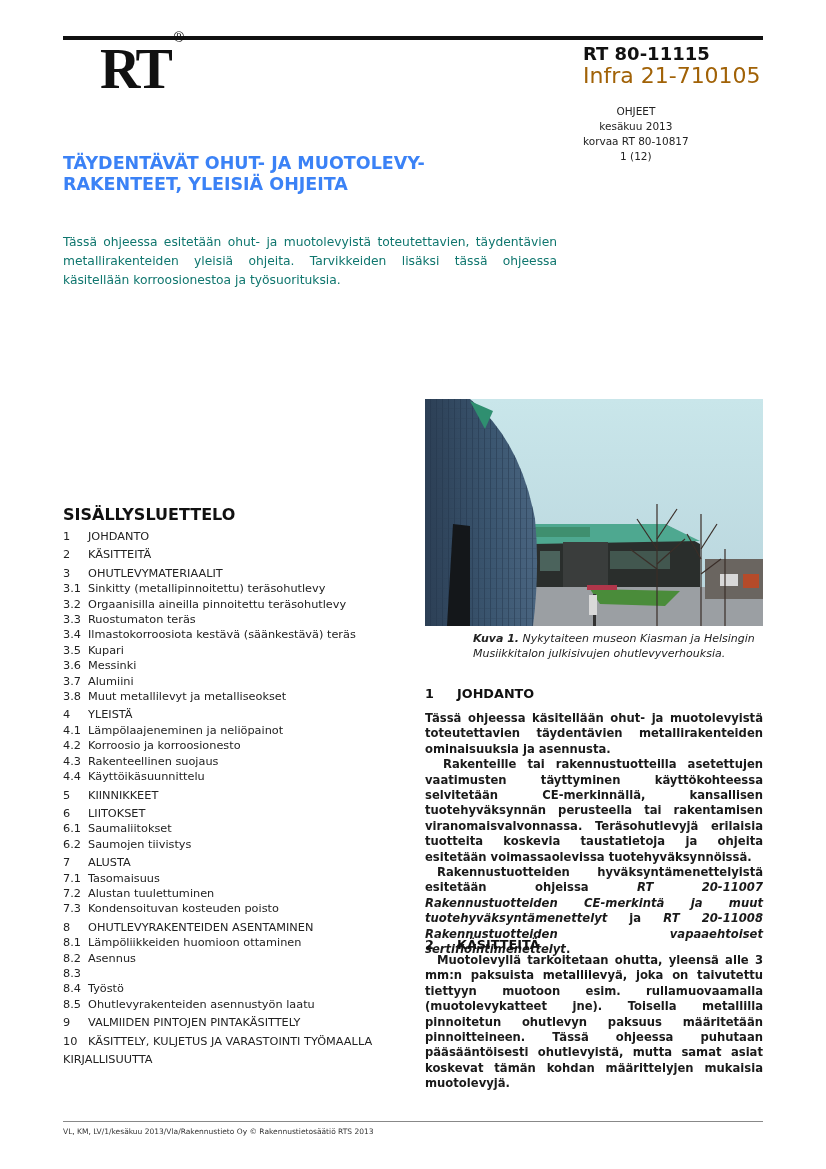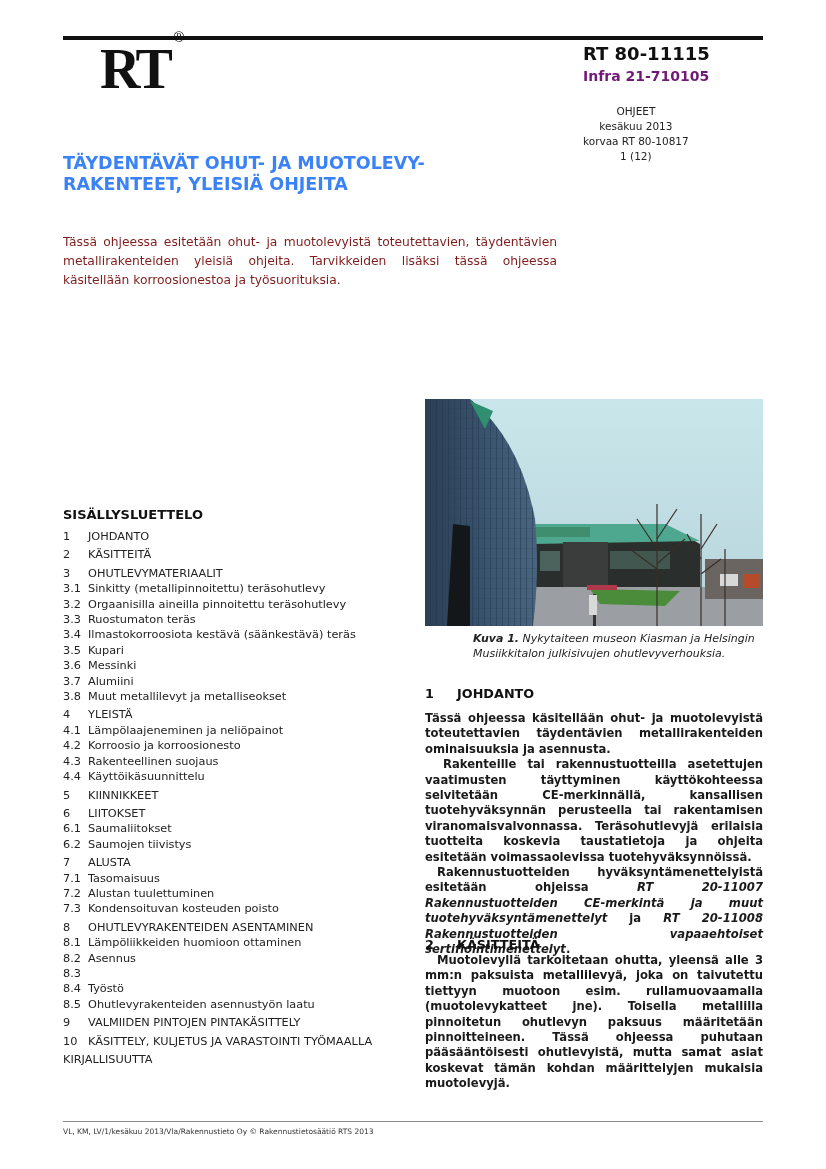--- a/index.html
+++ b/index.html
@@ -5,28 +5,28 @@
     html, body { margin: 0; padding: 0; background: #ffffff; }
     body { width: 826px; height: 1169px; position: relative; overflow: hidden;
            font-family: "DejaVu Sans", sans-serif; color: #1a1a1a; }
     .top-rule { position: absolute; left: 63px; top: 36px; width: 700px; height: 4px; background: #111; }
     .logo { position: absolute; left: 62px; top: 38px; font-family: "Liberation Serif", serif;
             font-weight: bold; font-size: 56px; line-height: 50px; letter-spacing: -3px; color: #111; margin-left: 38px; }
     .logo sup { font-family: "Liberation Sans", sans-serif; font-size: 14px; font-weight: normal;
                 letter-spacing: 0; position: relative; top: -26px; left: 4px; }
     .docid { position: absolute; left: 583px; top: 43px; }
     .docid .rt { font-family: "DejaVu Sans", sans-serif; font-weight: bold; font-size: 18px; line-height: 22px; color: #111; }
-    .docid .infra { font-weight: bold; font-size: 14px; line-height: 22px; color: #701a75; }
+    .docid .infra { font-weight: normal; font-size: 22px; line-height: 22px; color: #a16207; }
     .meta { position: absolute; left: 583px; top: 104px; font-size: 10.5px; line-height: 15px; color: #222; text-align: center; }
     .title { position: absolute; left: 63px; top: 153px; width: 420px; font-weight: bold;
              font-size: 17.5px; line-height: 21px; color: #3b82f6; }
     .lead { position: absolute; left: 63px; top: 233px; width: 494px; font-size: 12.3px;
-            line-height: 19px; text-align: justify; color: #7f1d1d; }
+            line-height: 19px; text-align: justify; color: #0f766e; }
     .toc { position: absolute; left: 63px; top: 507px; width: 330px; }
-    .toc h2 { margin: 0 0 6px 0; font-size: 13px; font-weight: bold; line-height: 16px; color: #111; }
+    .toc h2 { margin: 0 0 6px 0; font-size: 16px; font-weight: bold; line-height: 16px; color: #111; }
     .toc .row { display: flex; font-size: 11.3px; line-height: 15.4px; color: #222; }
     .toc .row.main { margin-top: 3px; }
     .toc .row .num { width: 25px; flex: none; }
     .toc .row.nonum .num { width: 0; }
     .photo { position: absolute; left: 425px; top: 399px; width: 338px; height: 227px; overflow: hidden; }
     .caption { position: absolute; left: 425px; top: 631px; width: 340px; font-size: 11px;
                line-height: 15px; font-style: italic; color: #222; margin-left: 48px; }
     .caption b { font-style: italic; }
     .sec { position: absolute; left: 425px; width: 338px; }
     .sec h3 { margin: 0; font-size: 12.8px; font-weight: bold; line-height: 16px; color: #111; display: flex; }

